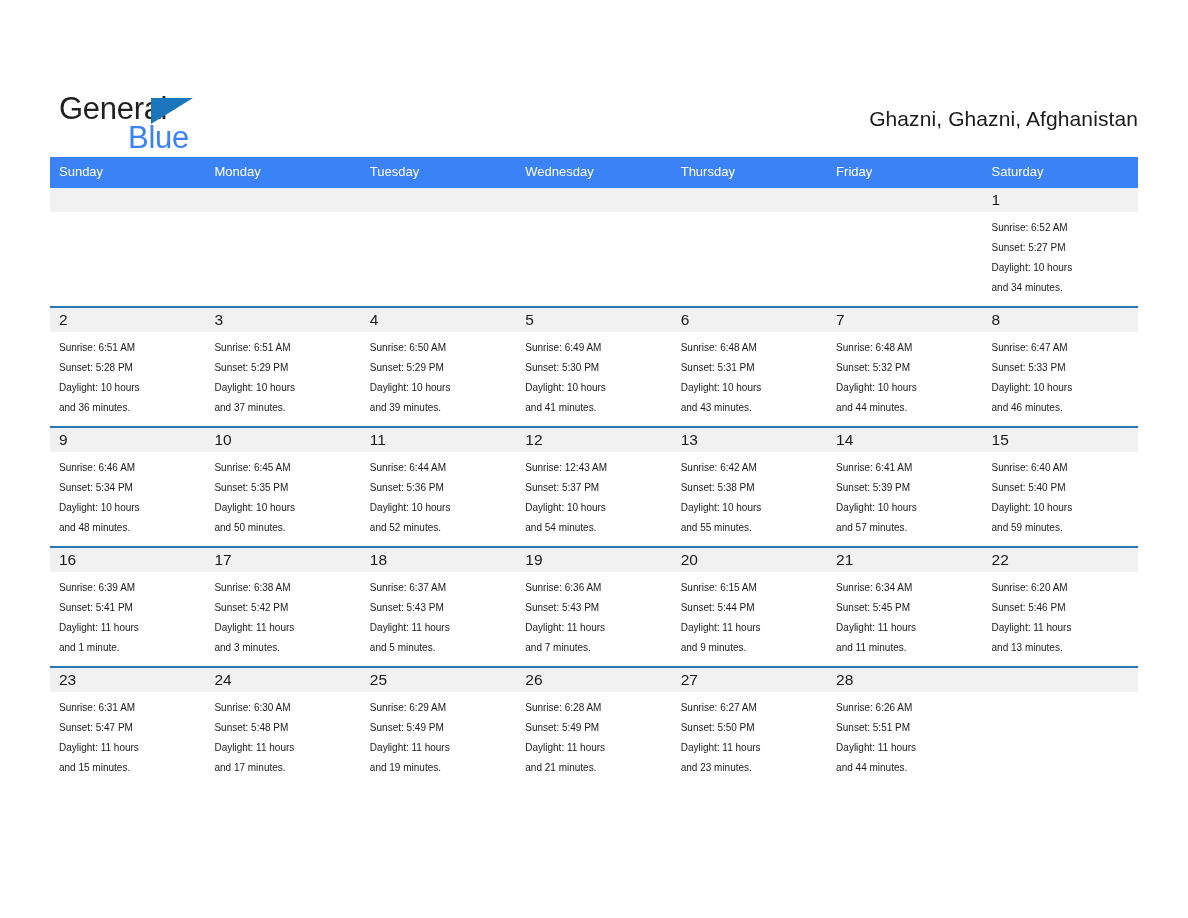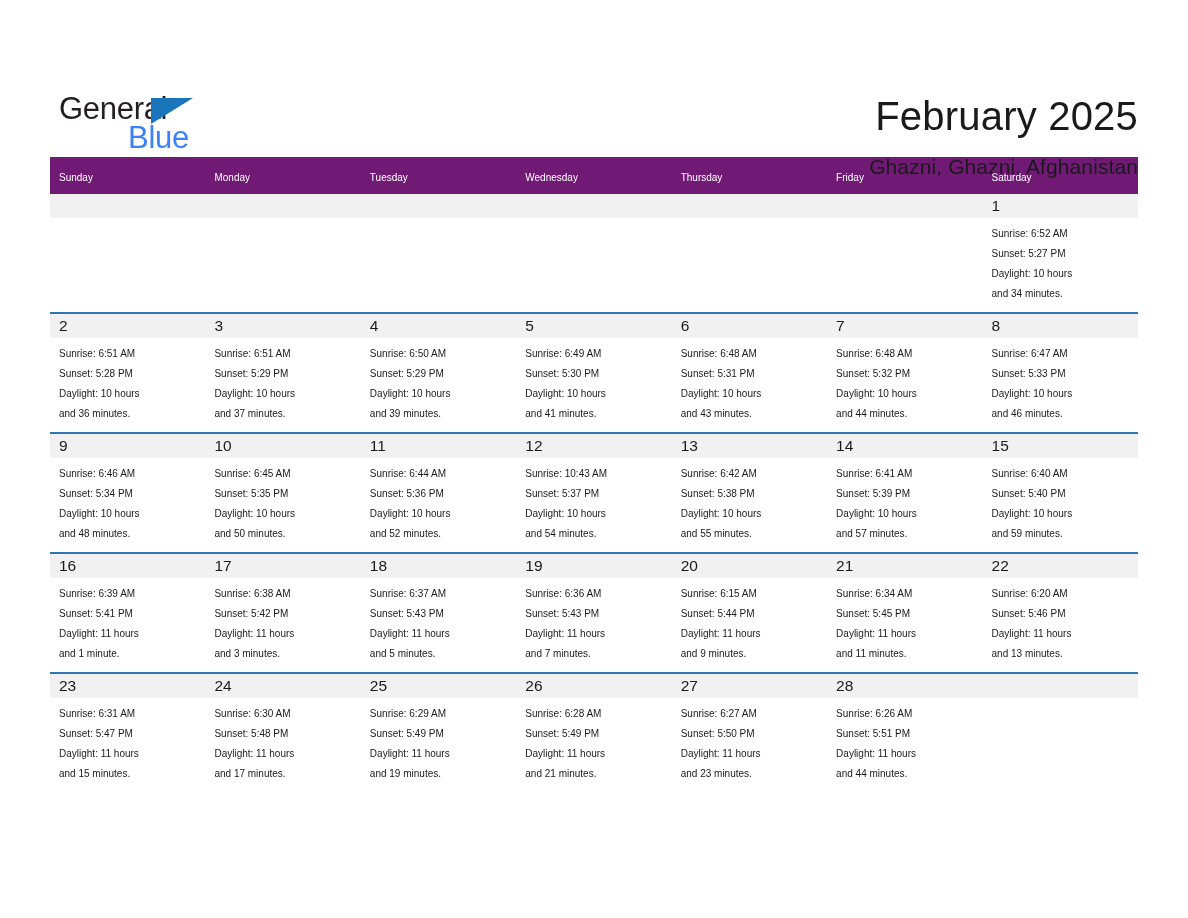--- a/index.html
+++ b/index.html
@@ -86,26 +86,26 @@
   }
 
   
   .calendar {
     width: 1088px;
     border-collapse: collapse;
     table-layout: fixed;
     margin-top: 21px;
   }
   .calendar th {
-    background: #701a75;
+    background: #3b82f6;
     color: #ffffff;
     font-weight: normal;
-    font-size: 10px;
+    font-size: 13px;
     text-align: left;
-    padding: 12px 0 7px 9px;
+    padding: 6px 0 7px 9px;
     height: 18px;
     line-height: 18px;
     border: none;
   }
   .calendar td {
     vertical-align: top;
     padding: 0;
     border: none;
     border-top: 2px solid #2d76b8;
     background: #ffffff;
@@ -146,21 +146,20 @@
 
   <div class="masthead">
 
     <div class="logo">
       <span class="logo-general">General</span>
       <span class="logo-triangle"></span>
       <span class="logo-blue">Blue</span>
     </div>
 
     <div class="title-block">
-      <div class="cal-title">February 2025</div>
       <div class="cal-subtitle">Ghazni, Ghazni, Afghanistan</div>
     </div>
 
   </div>
 
   <table class="calendar">
     <thead>
       <tr>
         <th>Sunday</th>
         <th>Monday</th>
@@ -326,21 +325,21 @@
             <div class="cell-body">
               <div>Sunrise: 6:44 AM</div>
               <div>Sunset: 5:36 PM</div>
               <div>Daylight: 10 hours</div>
               <div>and 52 minutes.</div>
             </div>
           </td>
           <td>
             <div class="daynum-band">12</div>
             <div class="cell-body">
-              <div>Sunrise: 10:43 AM</div>
+              <div>Sunrise: 12:43 AM</div>
               <div>Sunset: 5:37 PM</div>
               <div>Daylight: 10 hours</div>
               <div>and 54 minutes.</div>
             </div>
           </td>
           <td>
             <div class="daynum-band">13</div>
             <div class="cell-body">
               <div>Sunrise: 6:42 AM</div>
               <div>Sunset: 5:38 PM</div>

